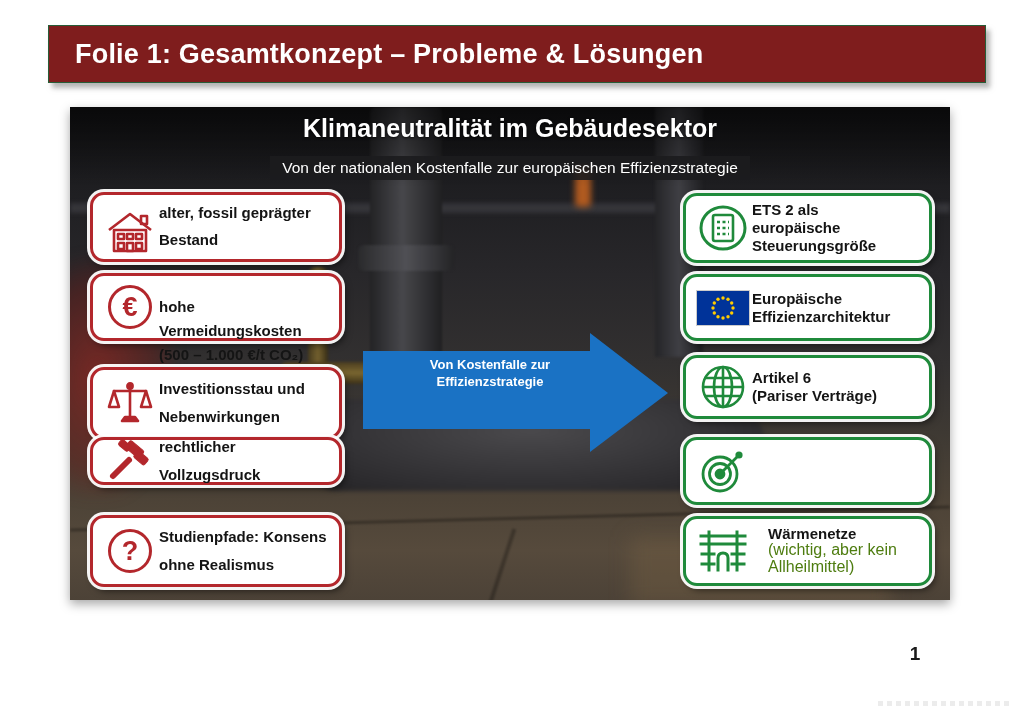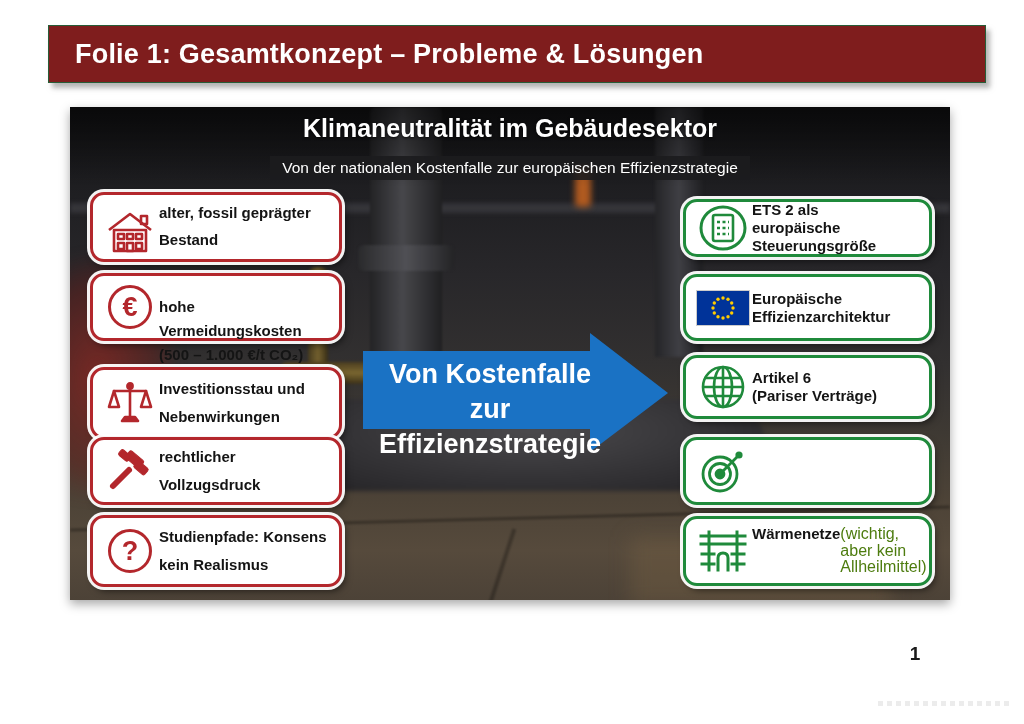--- a/index.html
+++ b/index.html
@@ -66,40 +66,40 @@
     box-shadow:0 0 0 3px rgba(255,255,255,0.95), 3px 4px 7px rgba(0,0,0,0.55); }
   .icon-cell { width:58px; min-width:58px; display:flex; align-items:center; justify-content:center; }
   .box-text { white-space:pre-line; font-size:15px; font-weight:bold; color:#141414; }
   .pbox .box-text { line-height:1.85; }
   .sbox .box-text { line-height:1.18; }
   .box-subtext { white-space:pre-line; font-size:16px; font-weight:normal; color:#4d7c0f; line-height:1.05; }
 
   .p1 { top:85px;  height:70px;align-items:flex-end; }
   .p2 { top:166px; height:68px; }
   .p3 { top:260px; height:72px; }
-  .p4 { top:330px; height:68px; }
+  .p4 { top:330px; height:48px; }
   .p5 { top:408px; height:72px; }
-  .s1 { top:92px;  height:58px; }
+  .s1 { top:86px;  height:70px; }
   .s2 { top:167px; height:67px; }
   .s3 { top:248px; height:64px; }
   .s4 { top:330px; height:68px; }
   .s5 { top:409px; height:70px; }
 
   
   .circle-glyph { width:44px; height:44px; border:3px solid #b3272c; border-radius:50%;
     display:flex; align-items:center; justify-content:center;
     color:#b3272c; font-size:27px; font-weight:bold; line-height:1; }
 
   
   .eu-flag { position:relative; width:52px; height:34px; background:#003399; box-shadow:0 0 0 1px rgba(0,0,0,0.2); }
 
   
   .arrow-svg { position:absolute; left:293px; top:226px; }
   .arrow-label { position:absolute; left:300px; top:250px; width:240px; text-align:center;
-    color:#ffffff; font-size:27px; font-weight:bold; line-height:1.3; }
+    color:#ffffff; font-size:13px; font-weight:bold; line-height:1.3; }
 
   
   .page-number { position:absolute; left:895px; top:643px; width:40px; text-align:center;
     color:#1a1a1a; font-size:19px; font-weight:bold; }
   .watermark { position:absolute; left:878px; top:701px; width:132px; height:5px; opacity:0.55;
     background:repeating-linear-gradient(90deg, #dcdcdc 0 5px, transparent 5px 9px); }
 </style>
 </head>
 <body>
 
@@ -183,21 +183,21 @@
       </span>
       <span class="box-text">rechtlicher
 Vollzugsdruck</span>
     </div>
 
     <div class="pbox p5">
       <span class="icon-cell">
         <span class="circle-glyph">?</span>
       </span>
       <span class="box-text">Studienpfade: Konsens
-kein Realismus</span>
+ohne Realismus</span>
     </div>
 
     <div class="sbox s1">
       <span class="icon-cell">
         <svg width="50" height="48" viewBox="0 0 50 48" fill="none" stroke="#1f8a3b">
           <ellipse cx="25" cy="24" rx="22" ry="21" stroke-width="3"></ellipse>
           <rect x="15" y="11" width="20" height="26" rx="2" stroke-width="2.6"></rect>
           <line x1="19" y1="18" x2="31" y2="18" stroke-width="2.6" stroke-dasharray="3 2.5"></line>
           <line x1="19" y1="24" x2="31" y2="24" stroke-width="2.6" stroke-dasharray="3 2.5"></line>
           <line x1="19" y1="30" x2="31" y2="30" stroke-width="2.6" stroke-dasharray="3 2.5"></line>
@@ -268,21 +268,21 @@
           <line x1="3" y1="16" x2="47" y2="16"></line>
           <line x1="11" y1="4" x2="11" y2="42"></line>
           <line x1="39" y1="4" x2="39" y2="42"></line>
           <line x1="4" y1="26" x2="16" y2="26"></line>
           <line x1="4" y1="36" x2="16" y2="36"></line>
           <line x1="34" y1="26" x2="46" y2="26"></line>
           <line x1="34" y1="36" x2="46" y2="36"></line>
           <path d="M20 42 V30 Q20 25 25 25 Q30 25 30 30 V42"></path>
         </svg>
       </span>
-      <span style="display:flex; flex-direction:row;">
+      <span style="display:flex; flex-direction:column;margin-left:16px;">
         <span class="box-text" style="line-height:1.1;">Wärmenetze</span>
         <span class="box-subtext">(wichtig, aber kein
 Allheilmittel)</span>
       </span>
     </div>
 
     <svg class="arrow-svg" width="305" height="119" viewBox="0 0 305 119">
       <polygon points="0,18 227,18 227,0 305,60 227,119 227,96 0,96" fill="#1a72c4"></polygon>
     </svg>
     <div class="arrow-label">

